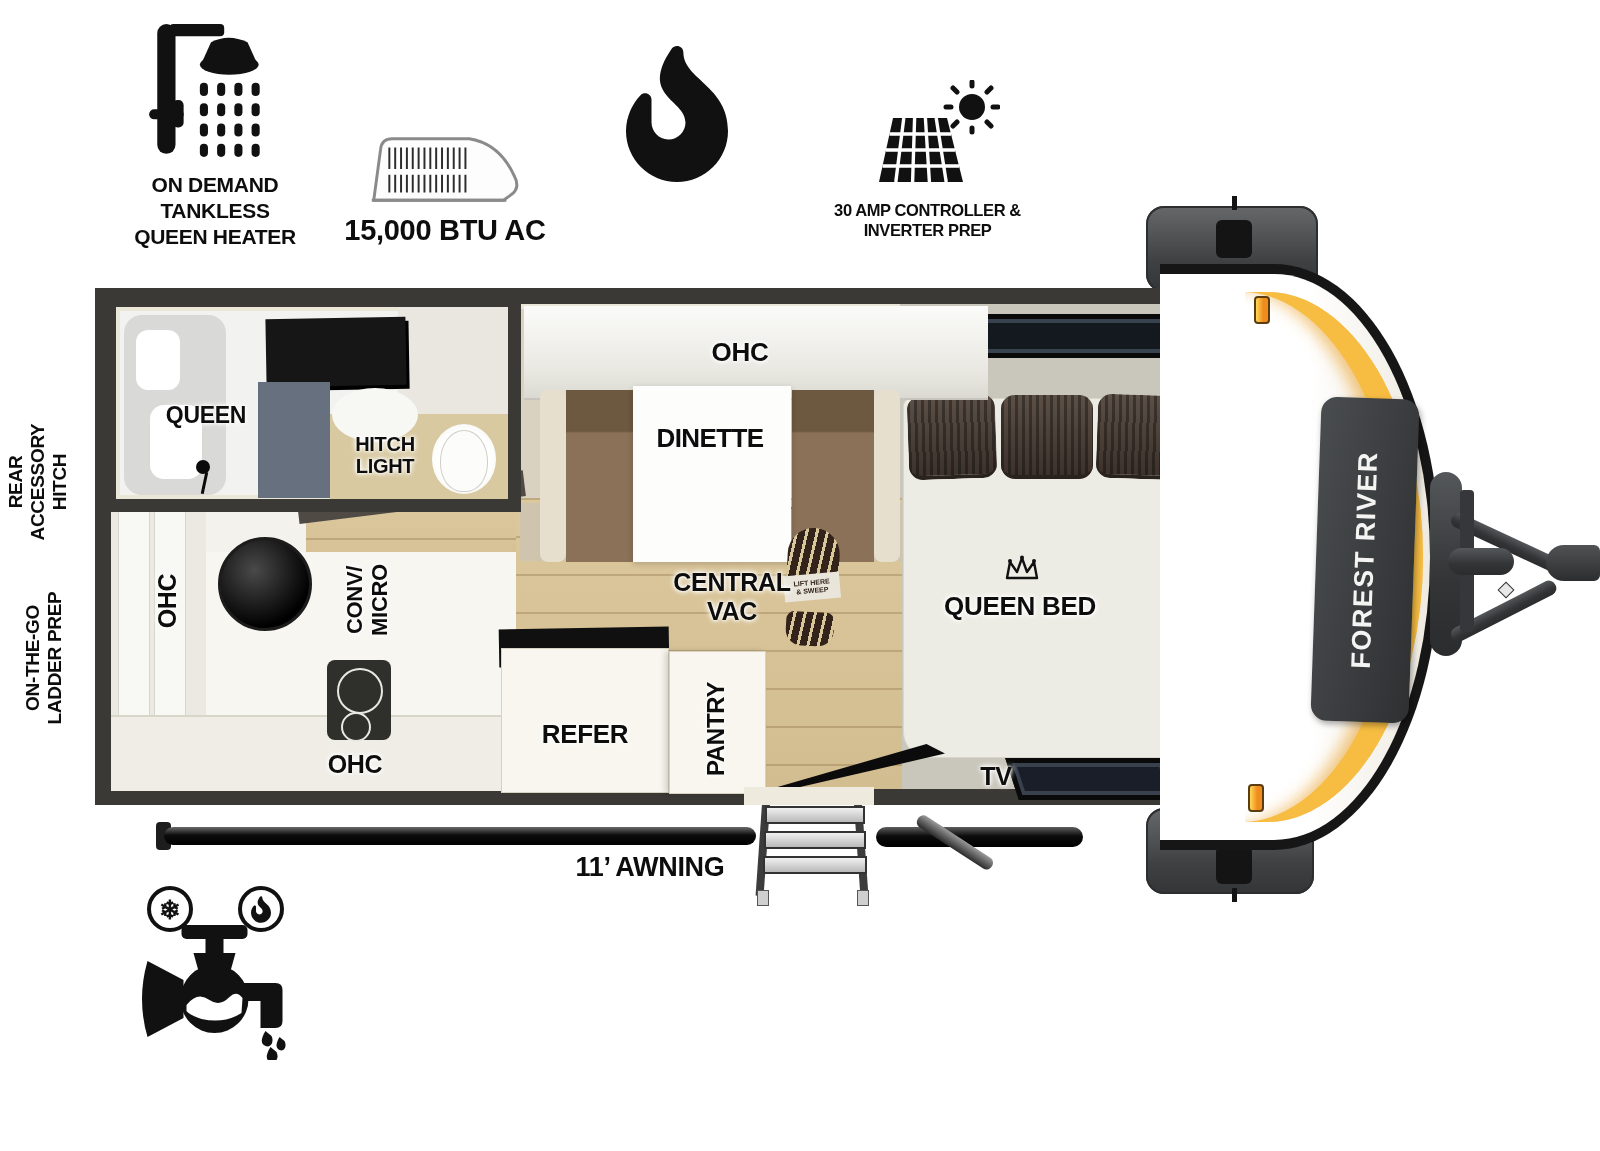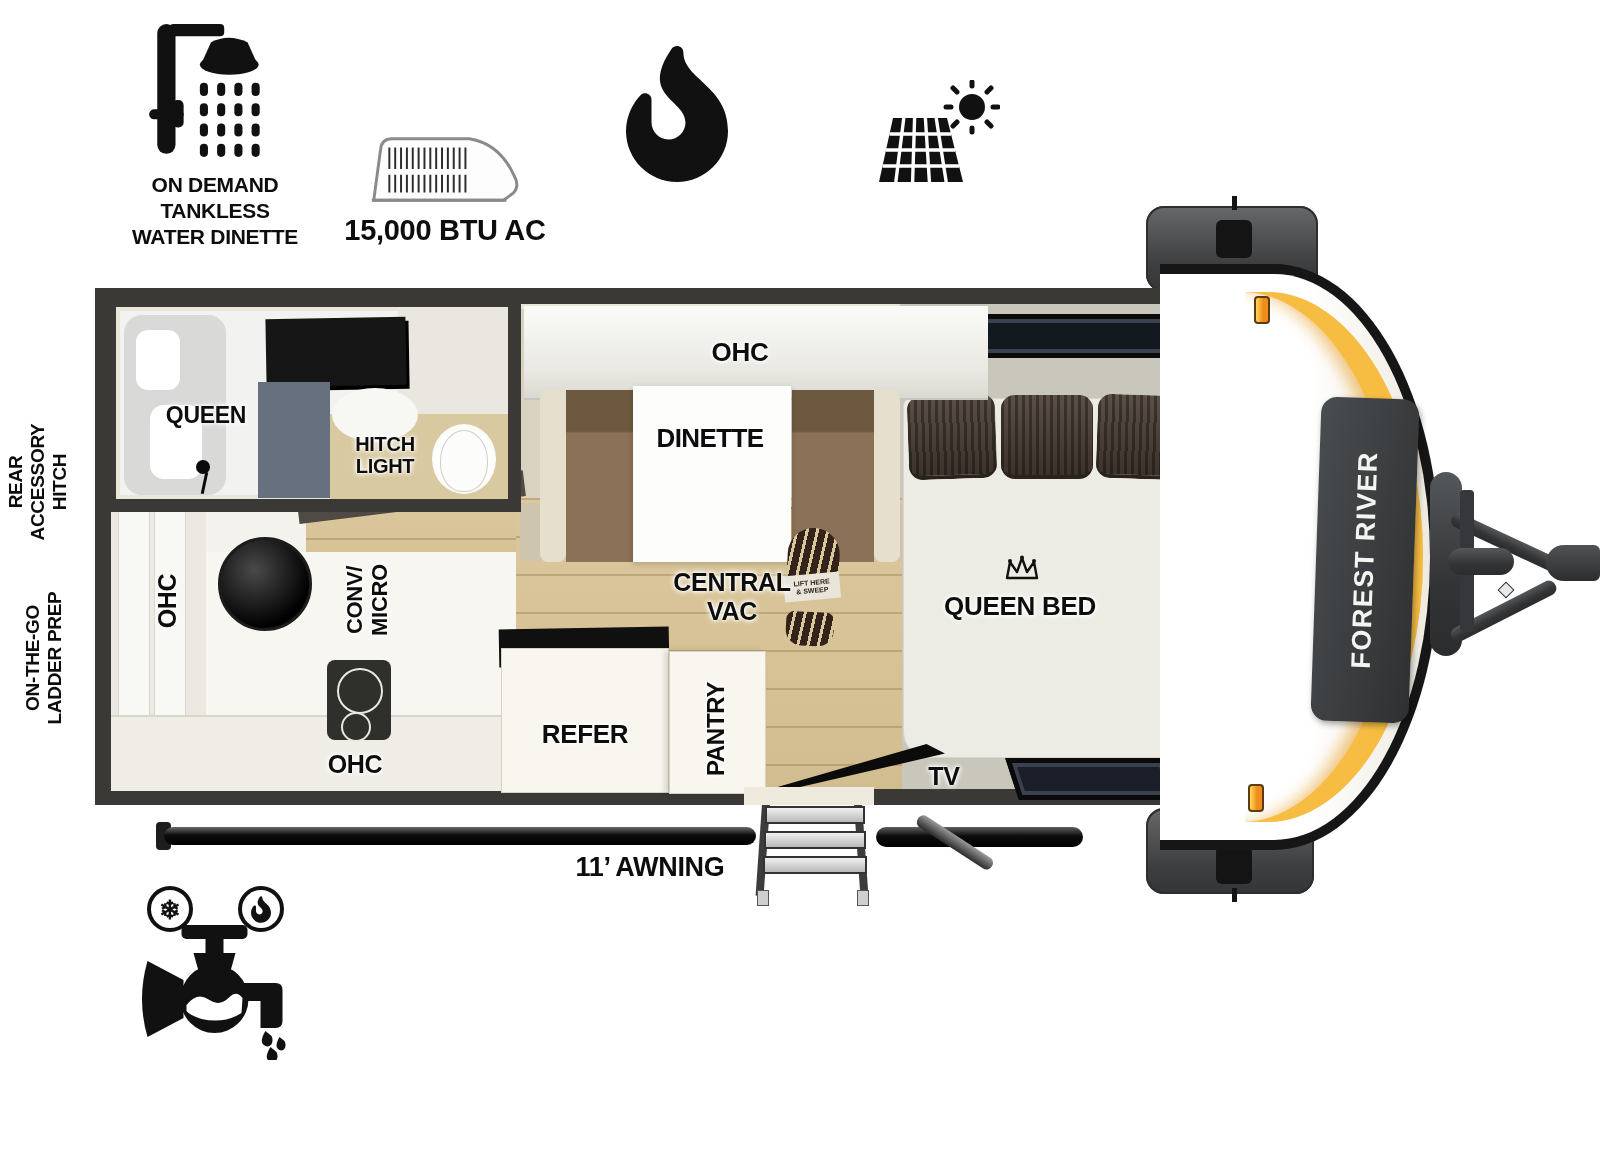--- a/index.html
+++ b/index.html
@@ -51,21 +51,21 @@
         <rect x="50" y="120" width="8" height="13" rx="4"></rect>
           <rect x="67" y="120" width="8" height="13" rx="4"></rect>
           <rect x="84" y="120" width="8" height="13" rx="4"></rect>
           <rect x="101" y="120" width="8" height="13" rx="4"></rect>
       </g>
     </svg>
   </div>
   <div class="abs lbl" style="left:125px;top:172px;width:180px;font-size:21px;line-height:26px;">
     <div>ON DEMAND</div>
     <div>TANKLESS</div>
-    <div>WATER DINETTE</div>
+    <div>QUEEN HEATER</div>
   </div>
 
   <div class="abs" style="left:360px;top:128px;width:166px;height:80px;">
     <svg width="166" height="80" viewBox="0 0 170 82">
       <path d="M14 74 L21 22 Q22 11 33 11 L112 11 Q143 16 158 49 Q165 62 154 69 L147 74 Z" fill="#fdfdfd" stroke="#8a8a8a" stroke-width="3" stroke-linejoin="round"></path>
       <path d="M12 74 L150 74" stroke="#8a8a8a" stroke-width="3"></path>
       <g stroke="#2c2c2c" stroke-width="2">
         <path d="M30 20 V42 M36 20 V42 M42 20 V42 M48 20 V42 M54 20 V42 M60 20 V42 M66 20 V42 M72 20 V42 M78 20 V42 M84 20 V42 M90 20 V42 M96 20 V42 M102 20 V42 M108 20 V42"></path>
         <path d="M30 48 V66 M36 48 V66 M42 48 V66 M48 48 V66 M54 48 V66 M60 48 V66 M66 48 V66 M72 48 V66 M78 48 V66 M84 48 V66 M90 48 V66 M96 48 V66 M102 48 V66 M108 48 V66"></path>
       </g>
@@ -86,20 +86,21 @@
         <path d="M113 6 v-4 M113 48 v4 M92 27 h-5 M134 27 h5 M98 12 l-4 -4 M128 42 l4 4 M98 42 l-4 4 M128 12 l4 -4"></path>
       </g>
       <path d="M20 102 L104 102 L88 38 L34 38 Z" fill="#111"></path>
       <g stroke="#fff" stroke-width="3.4">
         <path d="M44.8 38 L36.8 102 M55.6 38 L53.6 102 M66.4 38 L70.4 102 M77.2 38 L87.2 102"></path>
         <path d="M30.5 54 L92 54 M27 70 L96 70 M23.5 86 L100 86"></path>
       </g>
     </svg>
   </div>
   <div class="abs lbl" style="left:795px;top:200px;width:265px;font-size:16.5px;line-height:20px;letter-spacing:-0.4px;">
+    <div>30 AMP CONTROLLER &amp; INVERTER PREP</div>
   </div>
 
   <div class="abs lbl vrot" style="left:-52px;top:449px;width:180px;height:66px;font-size:19px;line-height:22px;">
     <div>REAR</div>
     <div>ACCESSORY</div>
     <div>HITCH</div>
   </div>
   <div class="abs lbl vrot" style="left:-46px;top:636px;width:180px;height:44px;font-size:19px;line-height:22px;">
     <div>ON-THE-GO</div>
     <div>LADDER PREP</div>
@@ -239,21 +240,21 @@
     <div>VAC</div>
   </div>
   <div class="abs lbl vrot" style="left:107px;top:581px;width:120px;height:40px;font-size:25px;line-height:40px;">OHC</div>
   <div class="abs lbl vrot" style="left:313px;top:574px;width:110px;height:52px;font-size:22px;line-height:25px;">
     <div>CONV/</div>
     <div>MICRO</div>
   </div>
   <div class="abs lbl" style="left:305px;top:750px;width:100px;font-size:25px;">OHC</div>
   <div class="abs lbl" style="left:515px;top:720px;width:140px;font-size:26px;">REFER</div>
   <div class="abs lbl vrot" style="left:641px;top:709px;width:150px;height:40px;font-size:24px;line-height:40px;">PANTRY</div>
-  <div class="abs lbl" style="left:920px;top:762px;width:48px;font-size:25px;">TV</div>
+  <div class="abs lbl" style="left:972px;top:762px;width:48px;font-size:25px;">TV</div>
 
   <div class="abs" style="left:1160px;top:264px;width:280px;height:586px;box-sizing:border-box;background:linear-gradient(90deg,#ffffff 55%,#f4f1ea 85%,#efeadf);border:10px solid #161616;border-left:none;border-radius:0 170px 170px 0 / 0 300px 300px 0;"></div>
   <div class="abs" style="left:1245px;top:292px;width:178px;height:530px;border-radius:0 165px 165px 0 / 0 280px 280px 0;box-shadow:inset -26px 0 0 0 #f7bd42, inset -42px 0 16px -6px rgba(233,160,42,.6);pointer-events:none;"></div>
   <div class="abs" style="left:1316px;top:398px;width:98px;height:324px;background:linear-gradient(100deg,#4a4d4f,#2e3032);border-radius:16px;transform:rotate(2deg);box-shadow:2px 3px 6px rgba(0,0,0,.35);">
     <div class="abs" style="left:50%;top:50%;transform:translate(-50%,-50%) rotate(-90deg);white-space:nowrap;font-weight:bold;font-size:27px;letter-spacing:1.5px;color:#f4f4f2;">FOREST RIVER</div>
   </div>
   <div class="abs" style="left:1254px;top:296px;width:16px;height:28px;border-radius:4px;background:linear-gradient(90deg,#ffd957,#f08c1e 60%);border:2px solid #5a3c10;box-sizing:border-box;"></div>
   <div class="abs" style="left:1248px;top:784px;width:16px;height:28px;border-radius:4px;background:linear-gradient(90deg,#ffd957,#f08c1e 60%);border:2px solid #5a3c10;box-sizing:border-box;"></div>
 
   <div class="abs hsteel" style="left:1430px;top:472px;width:32px;height:184px;border-radius:16px;"></div>

